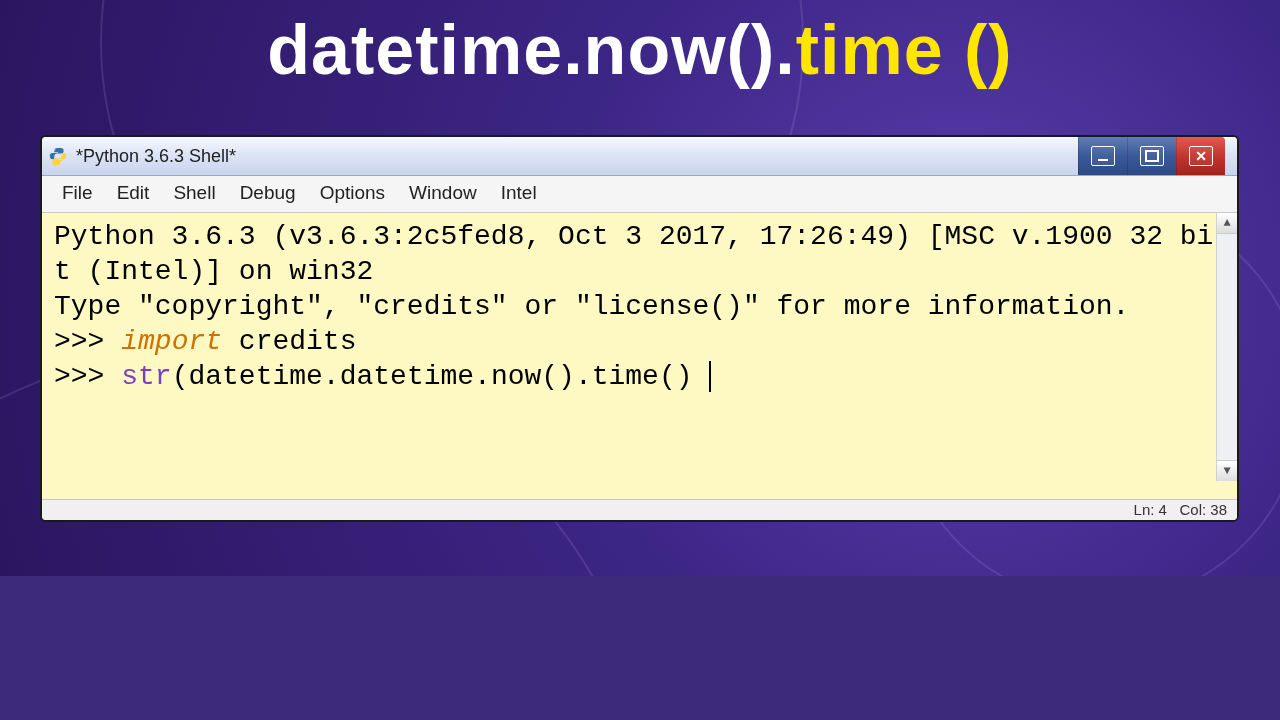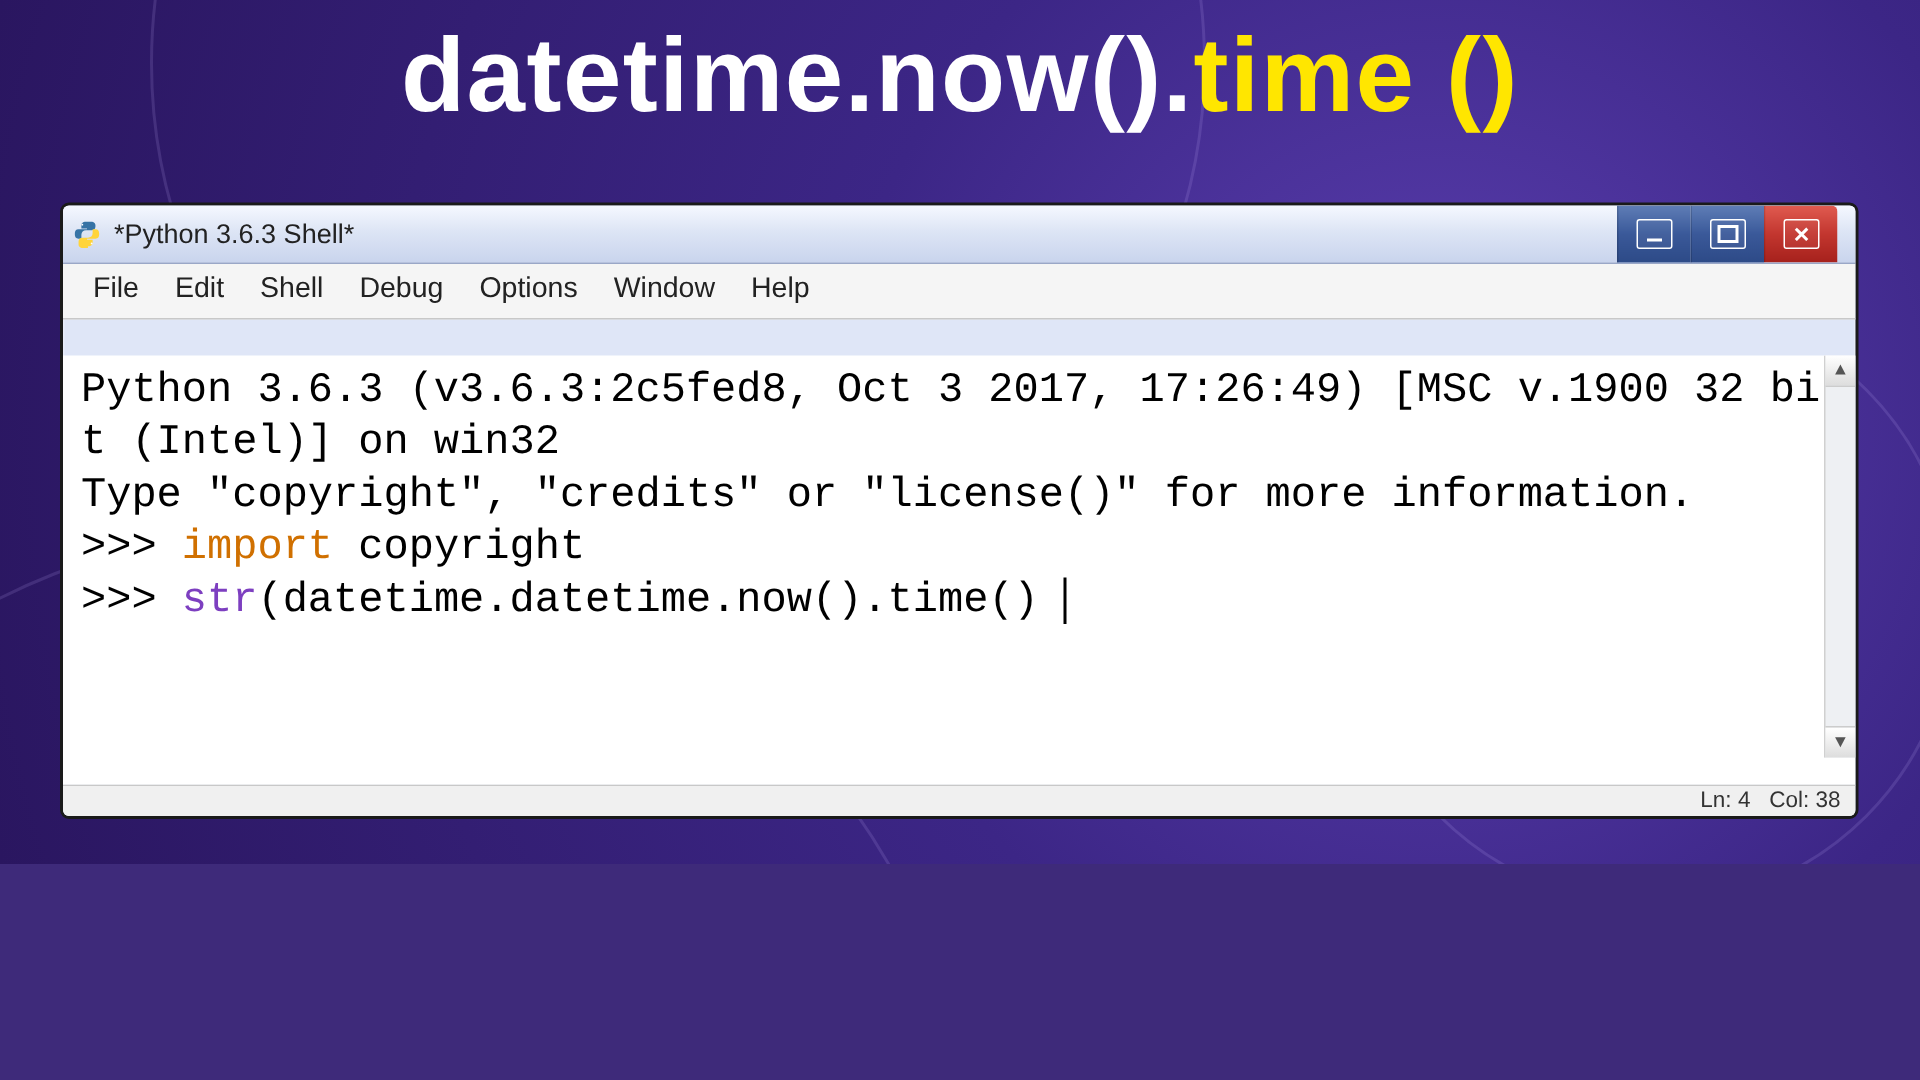--- a/index.html
+++ b/index.html
@@ -115,33 +115,32 @@
     padding: 4px 10px 6px 10px;
     background: #f5f5f5;
     border-bottom: 1px solid #c8c8c8;
     font-size: 19px;
     color: #222;
   }
   .menuitem { padding: 2px 10px; }
 
   .content {
     position: relative;
-    background: #ffffff;
+    background: #fef9c3;
     padding: 6px 12px 0 12px;
     font-family: "Courier New", monospace;
     font-size: 28px;
     line-height: 1.25;
     min-height: 280px;
     overflow: hidden;
-    margin-top: 24px;
   }
   .banner { color: #000; word-break: break-all; }
   .info { color: #000; word-break: break-all; }
   .prompt { color: #000; }
-  .kw-import { color: #d07000; font-weight: 500; }
+  .kw-import { color: #d07000; font-weight: 500; font-style: italic; }
   .builtin { color: #7d3fc0; }
   .cursor { border-right: 2px solid #000; }
 
   .tooltip {
     position: absolute;
     left: 200px;
     top: 215px;
     width: 1000px;
     background: #feffe0;
     border: 1px solid #222;
@@ -222,27 +221,27 @@
       </div>
     </div>
 
     <div class="menubar">
       <span class="menuitem">File</span>
       <span class="menuitem">Edit</span>
       <span class="menuitem">Shell</span>
       <span class="menuitem">Debug</span>
       <span class="menuitem">Options</span>
       <span class="menuitem">Window</span>
-      <span class="menuitem">Help</span>
+      <span class="menuitem">Intel</span>
     </div>
 
     <div class="content">
       <div class="banner">Python 3.6.3 (v3.6.3:2c5fed8, Oct  3 2017, 17:26:49) [MSC v.1900 32 bit (Intel)] on win32</div>
       <div class="info">Type "copyright", "credits" or "license()" for more information.</div>
-      <div><span class="prompt">&gt;&gt;&gt; </span><span class="kw-import">import</span><span> copyright</span></div>
+      <div><span class="prompt">&gt;&gt;&gt; </span><span class="kw-import">import</span><span> credits</span></div>
       <div><span class="prompt">&gt;&gt;&gt; </span><span class="builtin">str</span><span>(datetime.datetime.now().time()</span><span class="cursor">&nbsp;</span></div>
 
 
       <div class="scrollbar">
         <div class="scroll-arrow">▲</div>
         <div class="scroll-arrow bottom">▼</div>
       </div>
     </div>
 
     <div class="statusbar">

